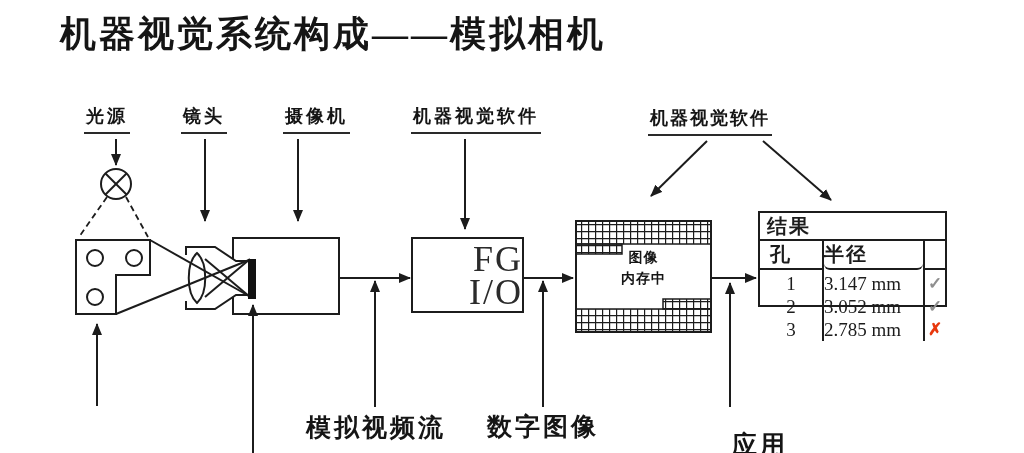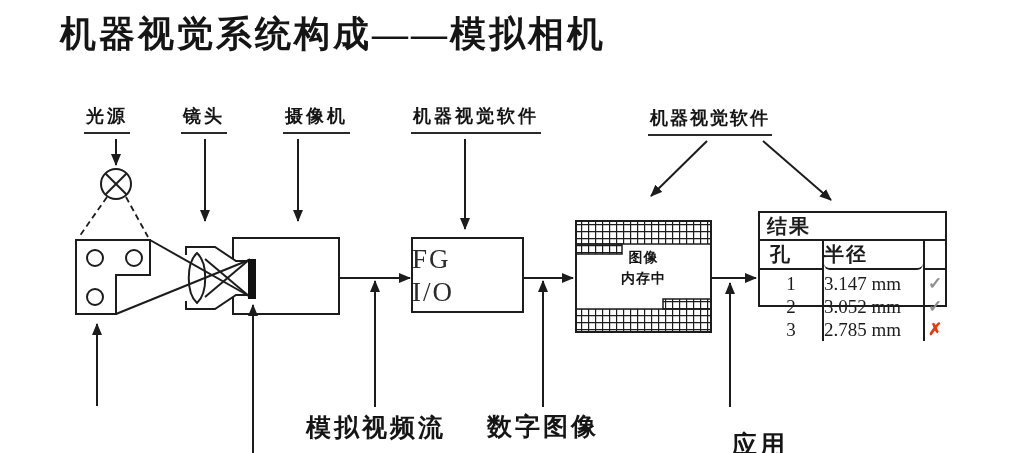--- a/index.html
+++ b/index.html
@@ -13,22 +13,22 @@
     left:60px;top:10px;font-size:36px;font-weight:700;letter-spacing:3px;color:#151515;
   }
   .toplabel{
     font-size:18px;font-weight:700;letter-spacing:3px;color:#151515;
     border-bottom:2px solid #2a2a2a;padding:0 2px 2px 2px;line-height:27px;
   }
   .botlabel{
     font-size:25px;font-weight:700;letter-spacing:3px;color:#151515;line-height:28px;
   }
   .fgtext{
-    left:412px;top:243px;width:111px;text-align:left;
-    font-size:27px;line-height:33px;font-weight:400;color:#2b2b2b;letter-spacing:2px;
+    left:412px;top:243px;width:111px;text-align:right;
+    font-size:36px;line-height:33px;font-weight:400;color:#2b2b2b;letter-spacing:2px;
   }
   .memtext{
     left:576px;top:247px;width:135px;text-align:center;
     font-size:14px;line-height:21px;font-weight:700;color:#151515;letter-spacing:1px;
   }
   
   .tbl{
     left:758px;top:211px;width:189px;height:96px;border:2px solid #1c1c1c;
     background:#ffffff;box-sizing:border-box;
   }

